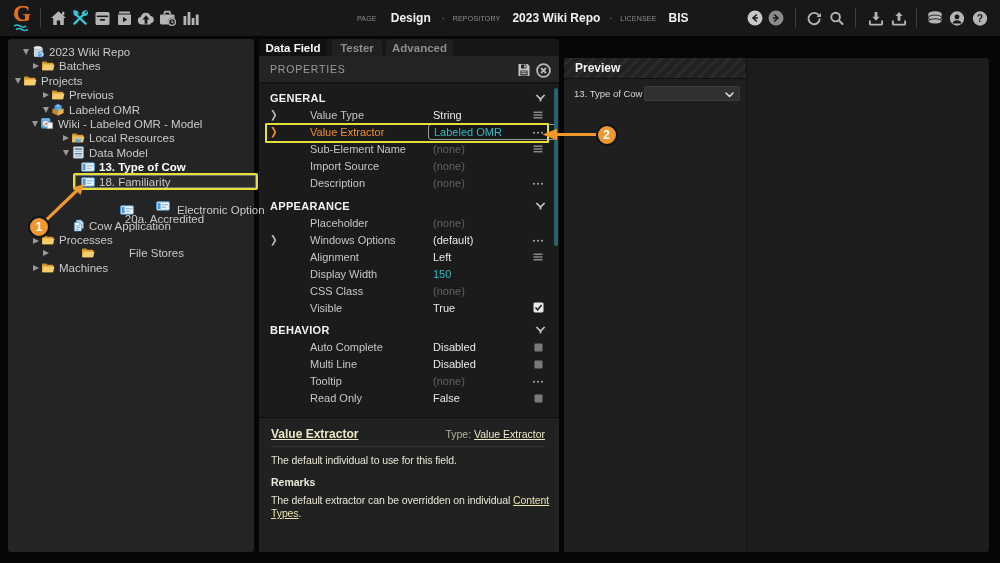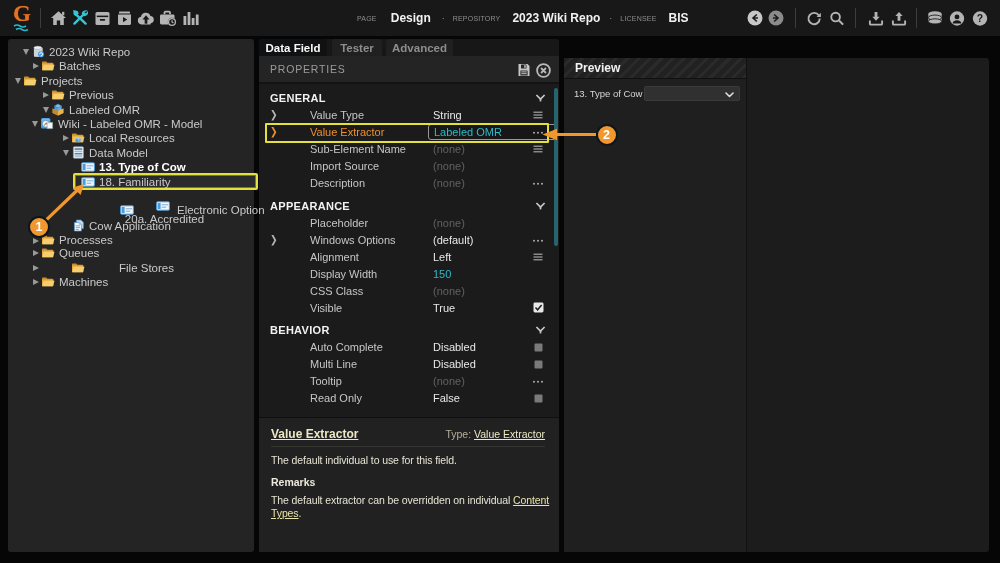--- a/index.html
+++ b/index.html
@@ -429,34 +429,21 @@
         </span>
         <span class="ti">
           <svg width="14" height="12" viewBox="0 0 14 12">
             <path d="M1 2.2 a0.8 0.8 0 0 1 0.8-0.8 h3.4 l1.2 1.3 h5 a0.8 0.8 0 0 1 0.8 0.8 v1 H1 Z" fill="#c98f2e"></path>
             <path d="M1 3.6 h11.4 v5.9 a0.8 0.8 0 0 1 -0.8 0.8 H1.8 a0.8 0.8 0 0 1 -0.8 -0.8 Z" fill="#e8ab3c"></path>
             <path d="M2.6 4.8 h10.9 l-1.6 5.5 H1.2 Z" fill="#f6cd6f"></path>
           </svg>
         </span>
         <span class="tl">Processes</span>
       </div>
-      <div class="tree-row" style="padding-left: 23px;">
-        <span class="tw">
-          <span class="tri-c"></span>
-        </span>
-        <span class="ti">
-          <svg width="14" height="12" viewBox="0 0 14 12">
-            <path d="M1 2.2 a0.8 0.8 0 0 1 0.8-0.8 h3.4 l1.2 1.3 h5 a0.8 0.8 0 0 1 0.8 0.8 v1 H1 Z" fill="#c98f2e"></path>
-            <path d="M1 3.6 h11.4 v5.9 a0.8 0.8 0 0 1 -0.8 0.8 H1.8 a0.8 0.8 0 0 1 -0.8 -0.8 Z" fill="#e8ab3c"></path>
-            <path d="M2.6 4.8 h10.9 l-1.6 5.5 H1.2 Z" fill="#f6cd6f"></path>
-          </svg>
-        </span>
-        <span class="tl">Queues</span>
-      </div>
-      <div class="tree-row" style="padding-left: 23px; gap: 30px;">
+      <div class="tree-row" style="padding-left: 33px; gap: 30px;">
         <span class="tw">
           <span class="tri-c"></span>
         </span>
         <span class="ti">
           <svg width="14" height="12" viewBox="0 0 14 12">
             <path d="M1 2.2 a0.8 0.8 0 0 1 0.8-0.8 h3.4 l1.2 1.3 h5 a0.8 0.8 0 0 1 0.8 0.8 v1 H1 Z" fill="#c98f2e"></path>
             <path d="M1 3.6 h11.4 v5.9 a0.8 0.8 0 0 1 -0.8 0.8 H1.8 a0.8 0.8 0 0 1 -0.8 -0.8 Z" fill="#e8ab3c"></path>
             <path d="M2.6 4.8 h10.9 l-1.6 5.5 H1.2 Z" fill="#f6cd6f"></path>
           </svg>
         </span>

